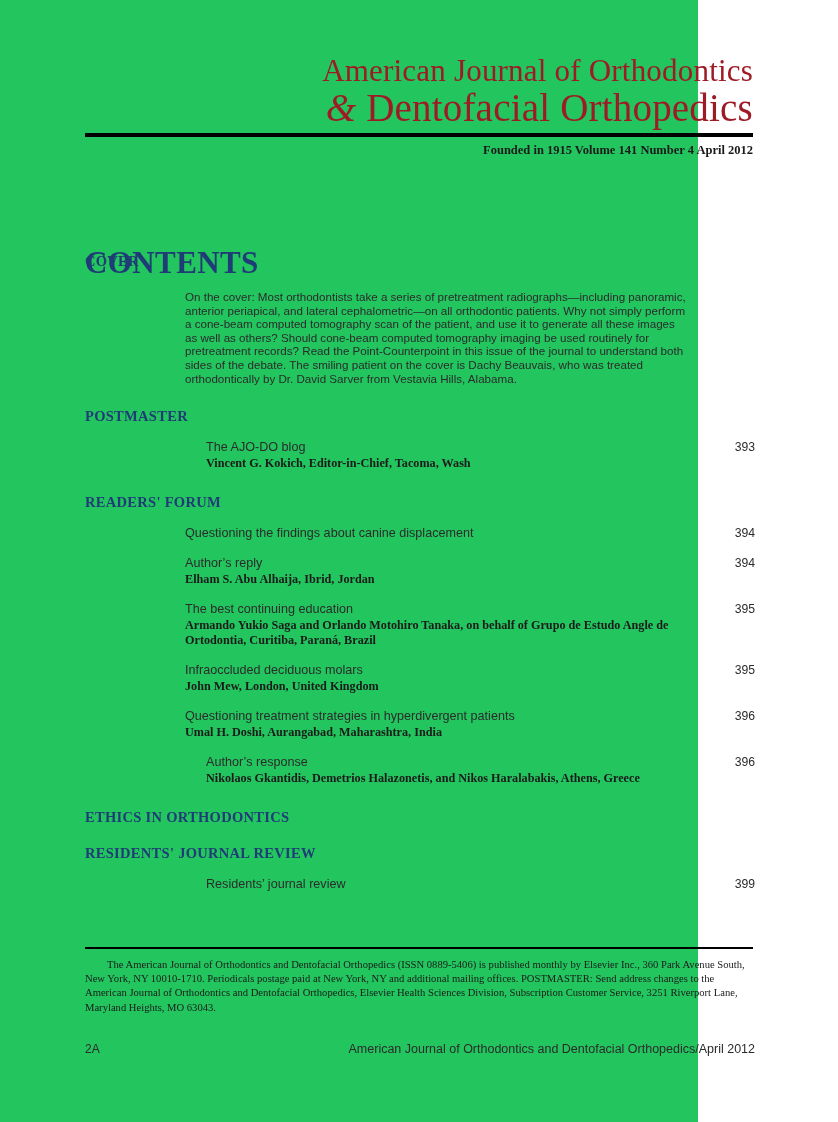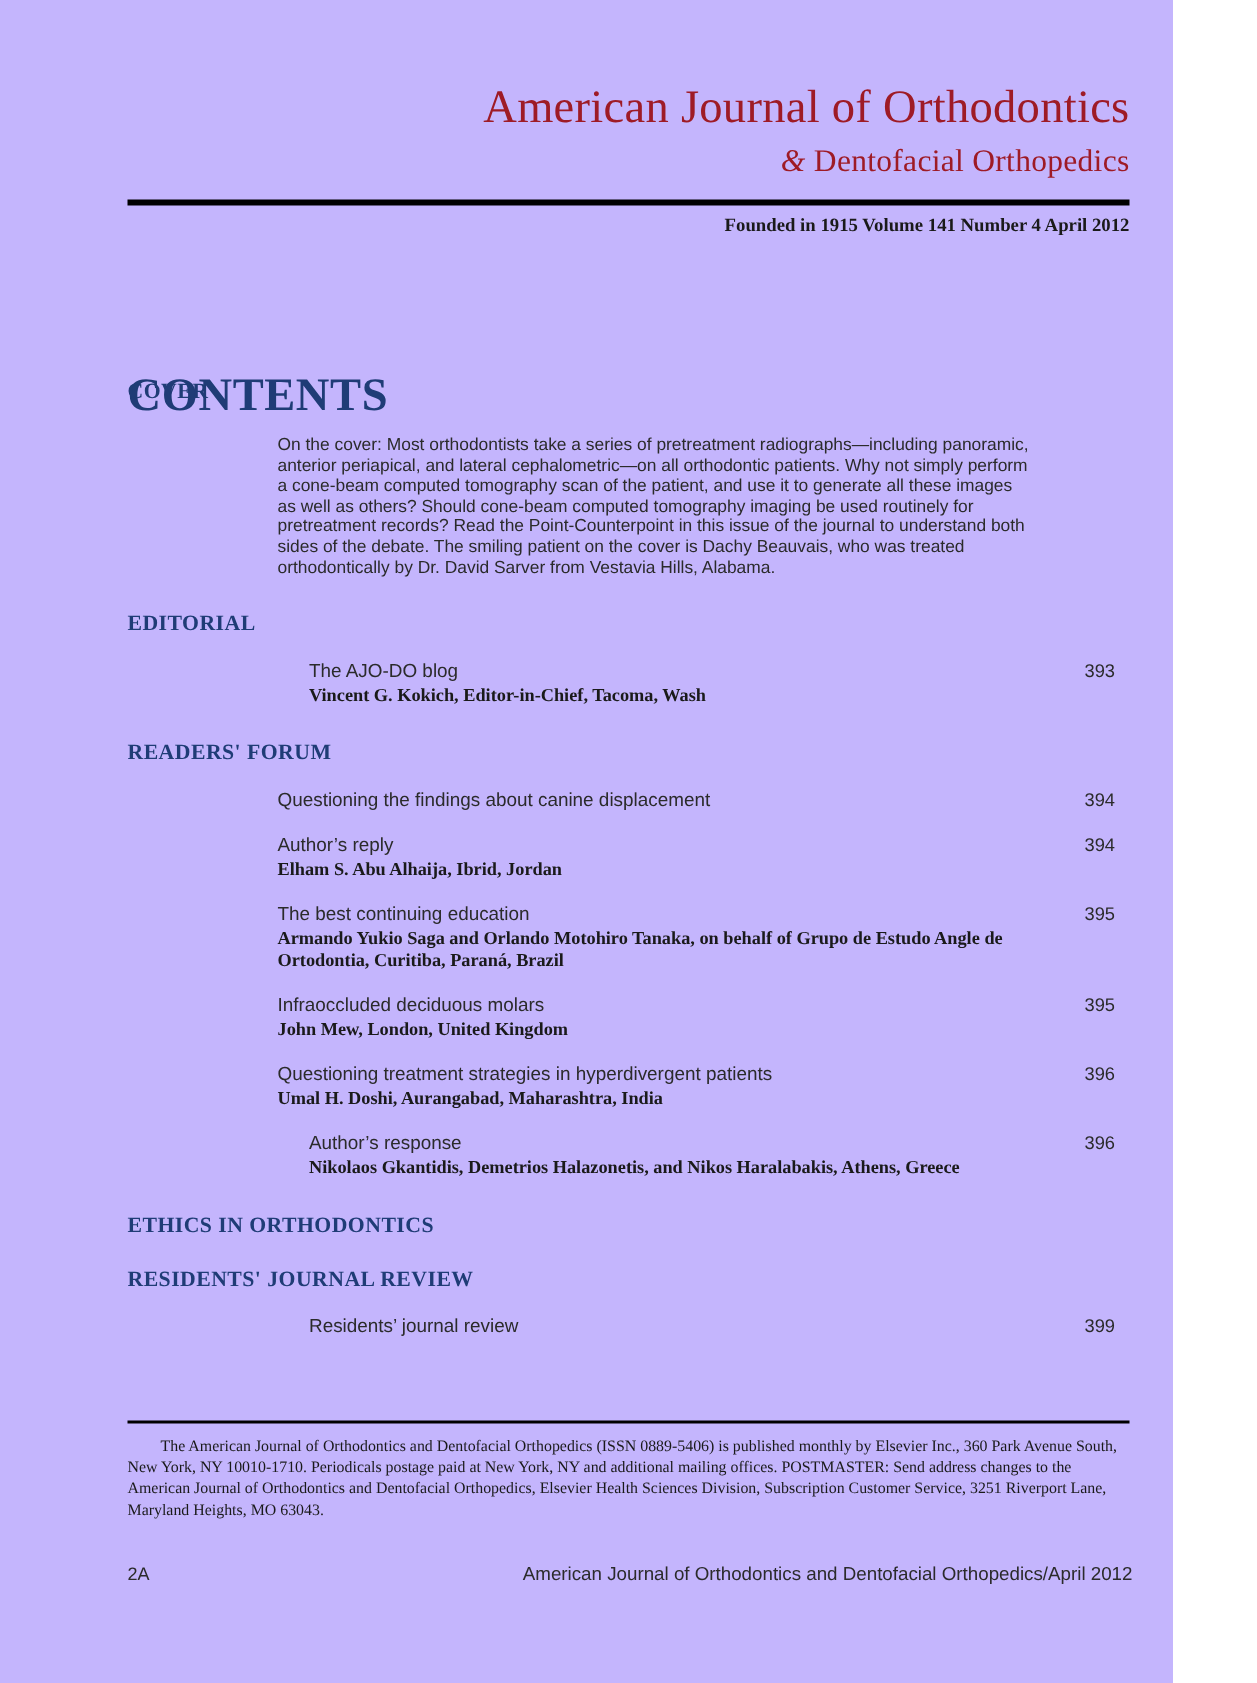--- a/index.html
+++ b/index.html
@@ -12,23 +12,23 @@
     height: 1122px;
     position: relative;
     font-family: "Liberation Serif", serif;
     color: #1a1a1a;
     overflow: hidden;
   }
 
   .page {
     position: absolute;
     left: 0; top: 0;
-    width: 782px;
+    width: 698px;
     height: 1122px;
-    background: #c4b5fd;
+    background: #22c55e;
   }
 
   
   .masthead {
     position: absolute;
     left: 85px;
     top: 52px;
     width: 668px;
     text-align: right;
   }
@@ -38,21 +38,21 @@
     font-family: "Liberation Serif", serif;
     font-weight: 400;
     letter-spacing: 0.2px;
     white-space: nowrap;
   }
   .masthead-line1 {
     font-size: 31px;
     line-height: 37px;
   }
   .masthead-line2 {
-    font-size: 21px;
+    font-size: 39px;
     line-height: 37px;
   }
   .amp {
     font-style: italic;
     font-family: "Liberation Serif", serif;
   }
 
   .rule-thick {
     position: absolute;
     left: 85px;
@@ -142,21 +142,21 @@
     padding-right: 16px;
     flex: 1 1 auto;
   }
   .entry-page {
     font-family: "Liberation Sans", sans-serif;
     font-size: 12.2px;
     line-height: 16px;
     color: #2b2b2b;
     flex: 0 0 auto;
     width: 32px;
-    text-align: left;
+    text-align: right;
   }
   .entry-authors {
     font-family: "Liberation Serif", serif;
     font-weight: bold;
     font-size: 12.2px;
     line-height: 15px;
     color: #1a1a1a;
     width: 500px;
     margin-top: 1px;
   }
@@ -231,21 +231,21 @@
 
   <div class="contents-title">CONTENTS</div>
 
   <div class="content">
 
     <div class="section-heading">COVER</div>
     <div class="cover-para">On the cover: Most orthodontists take a series of pretreatment radiographs—including panoramic, anterior periapical, and lateral cephalometric—on all orthodontic patients. Why not simply perform a cone-beam computed tomography scan of the patient, and use it to generate all these images as well as others? Should cone-beam computed tomography imaging be used routinely for pretreatment records? Read the Point-Counterpoint in this issue of the journal to understand both sides of the debate. The smiling patient on the cover is Dachy Beauvais, who was treated orthodontically by Dr. David Sarver from Vestavia Hills, Alabama.</div>
 
     <div class="sec-gap"></div>
 
-    <div class="section-heading">EDITORIAL</div>
+    <div class="section-heading">POSTMASTER</div>
     <div class="entries">
       <div class="entry">
         <div class="entry-row">
           <div class="entry-title">The AJO-DO blog</div>
           <div class="entry-page">393</div>
         </div>
         <div class="entry-authors">Vincent G. Kokich, Editor-in-Chief, Tacoma, Wash</div>
       </div>
     </div>
 

